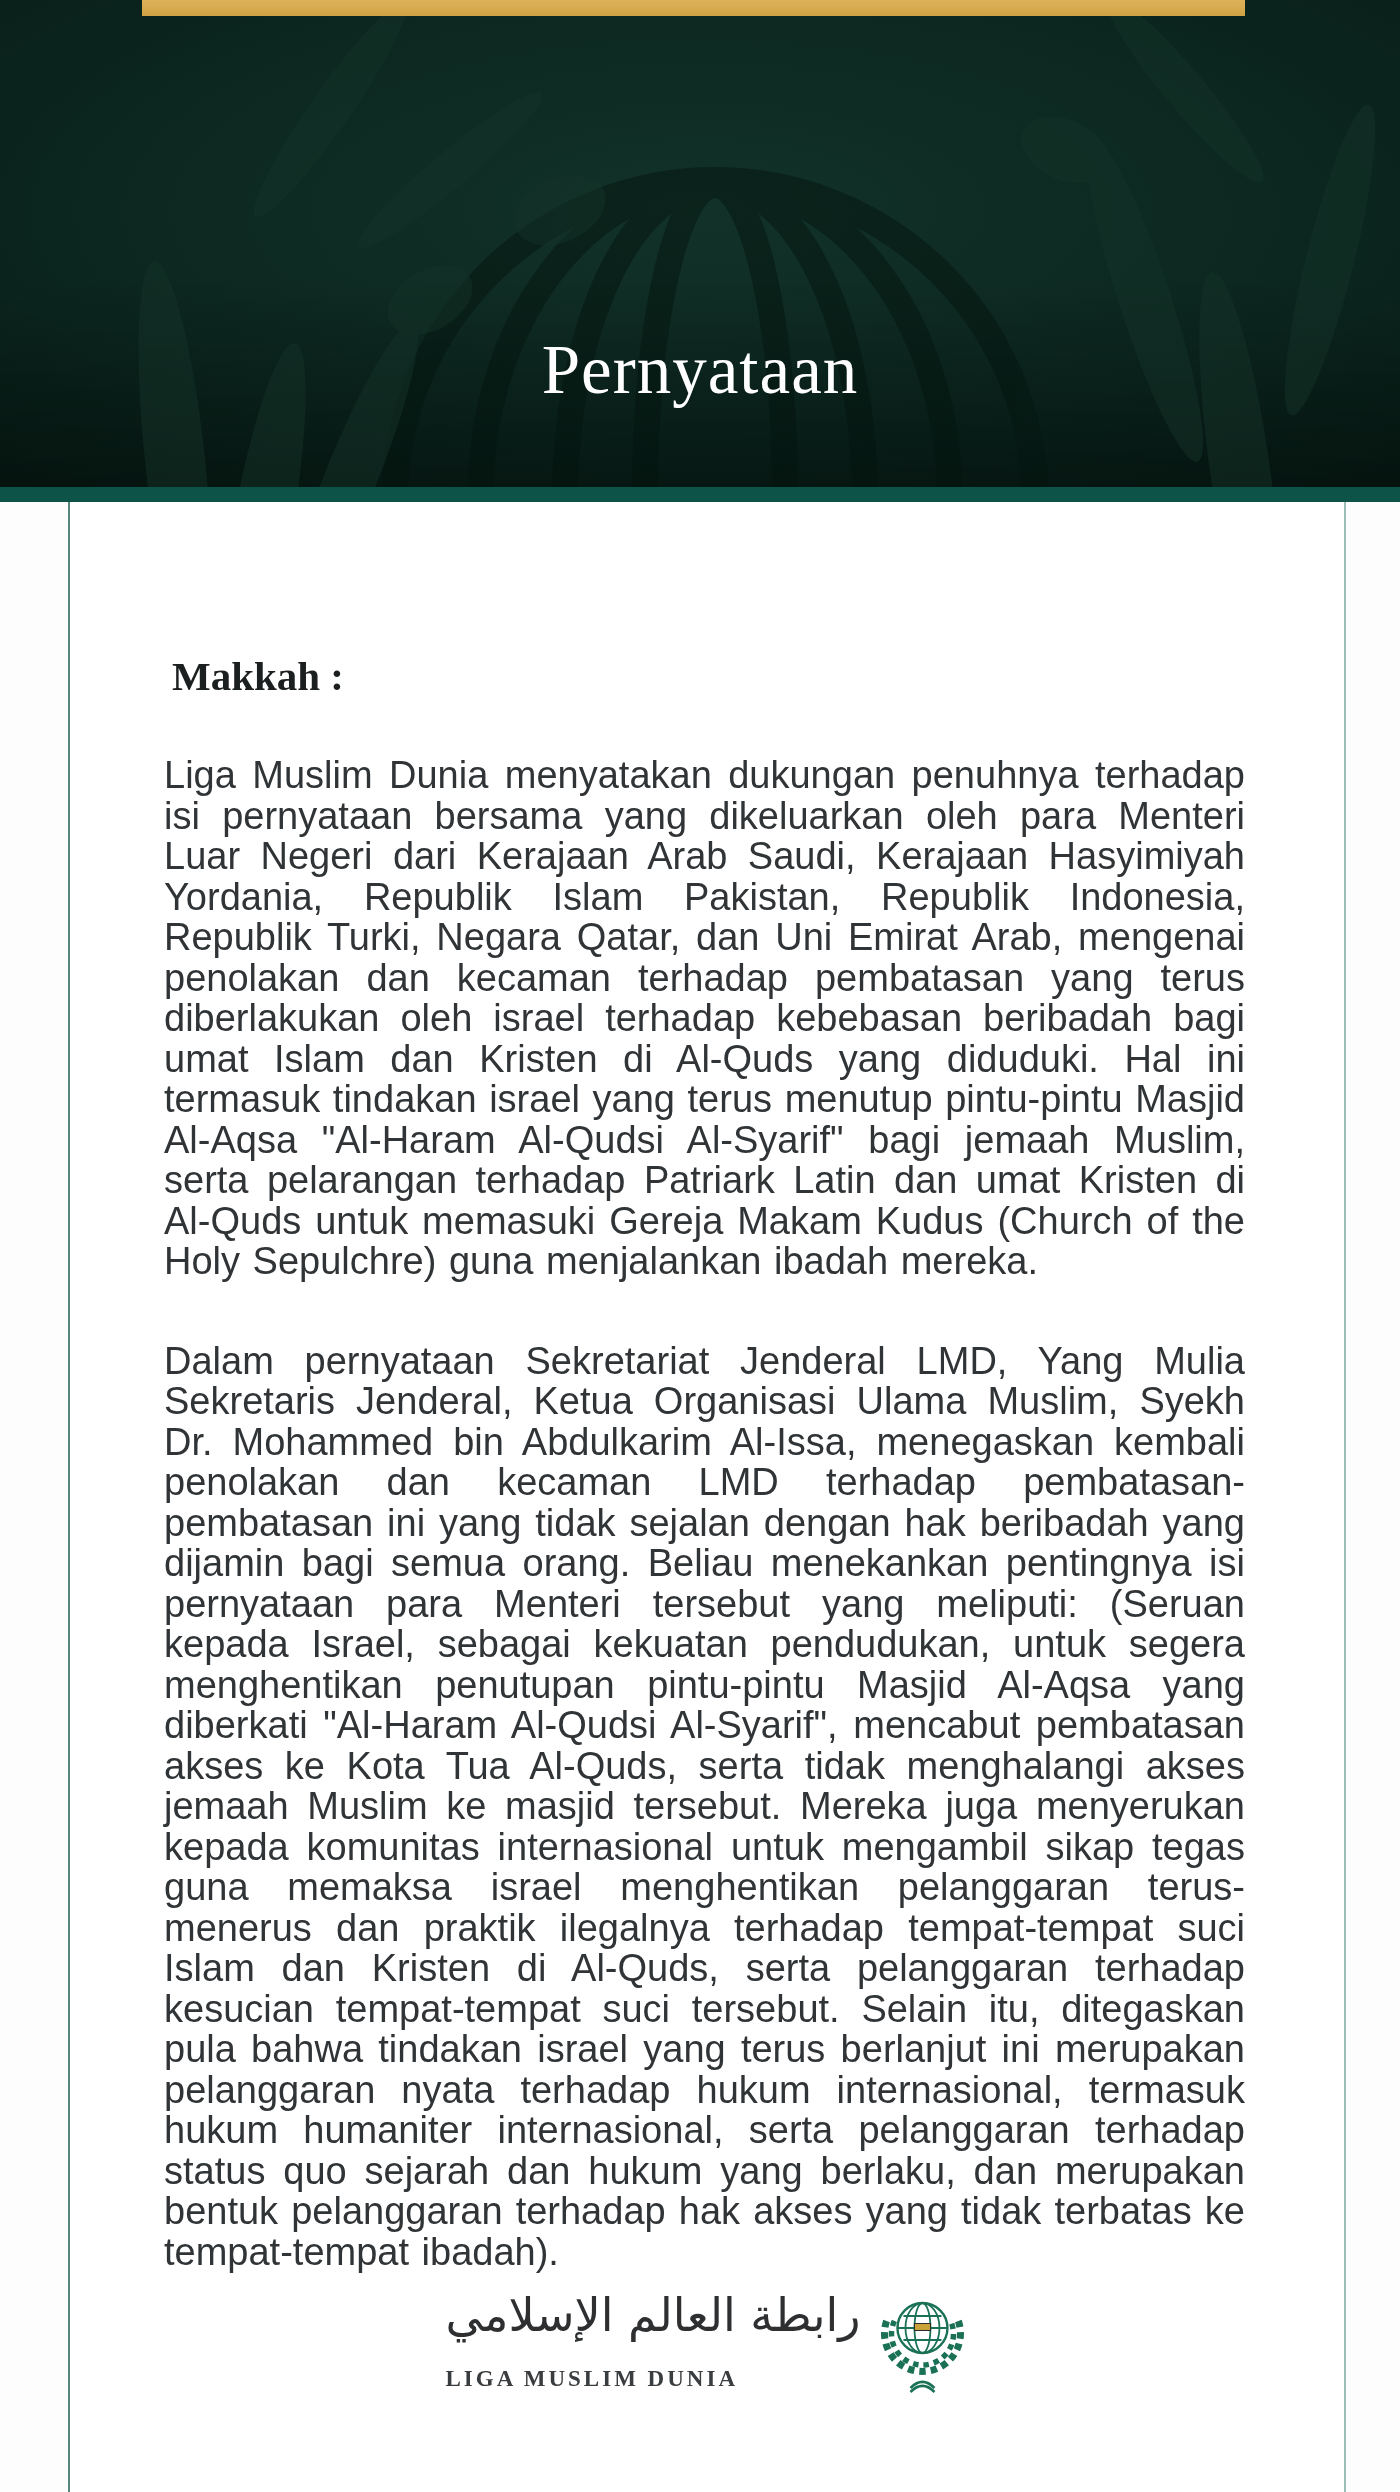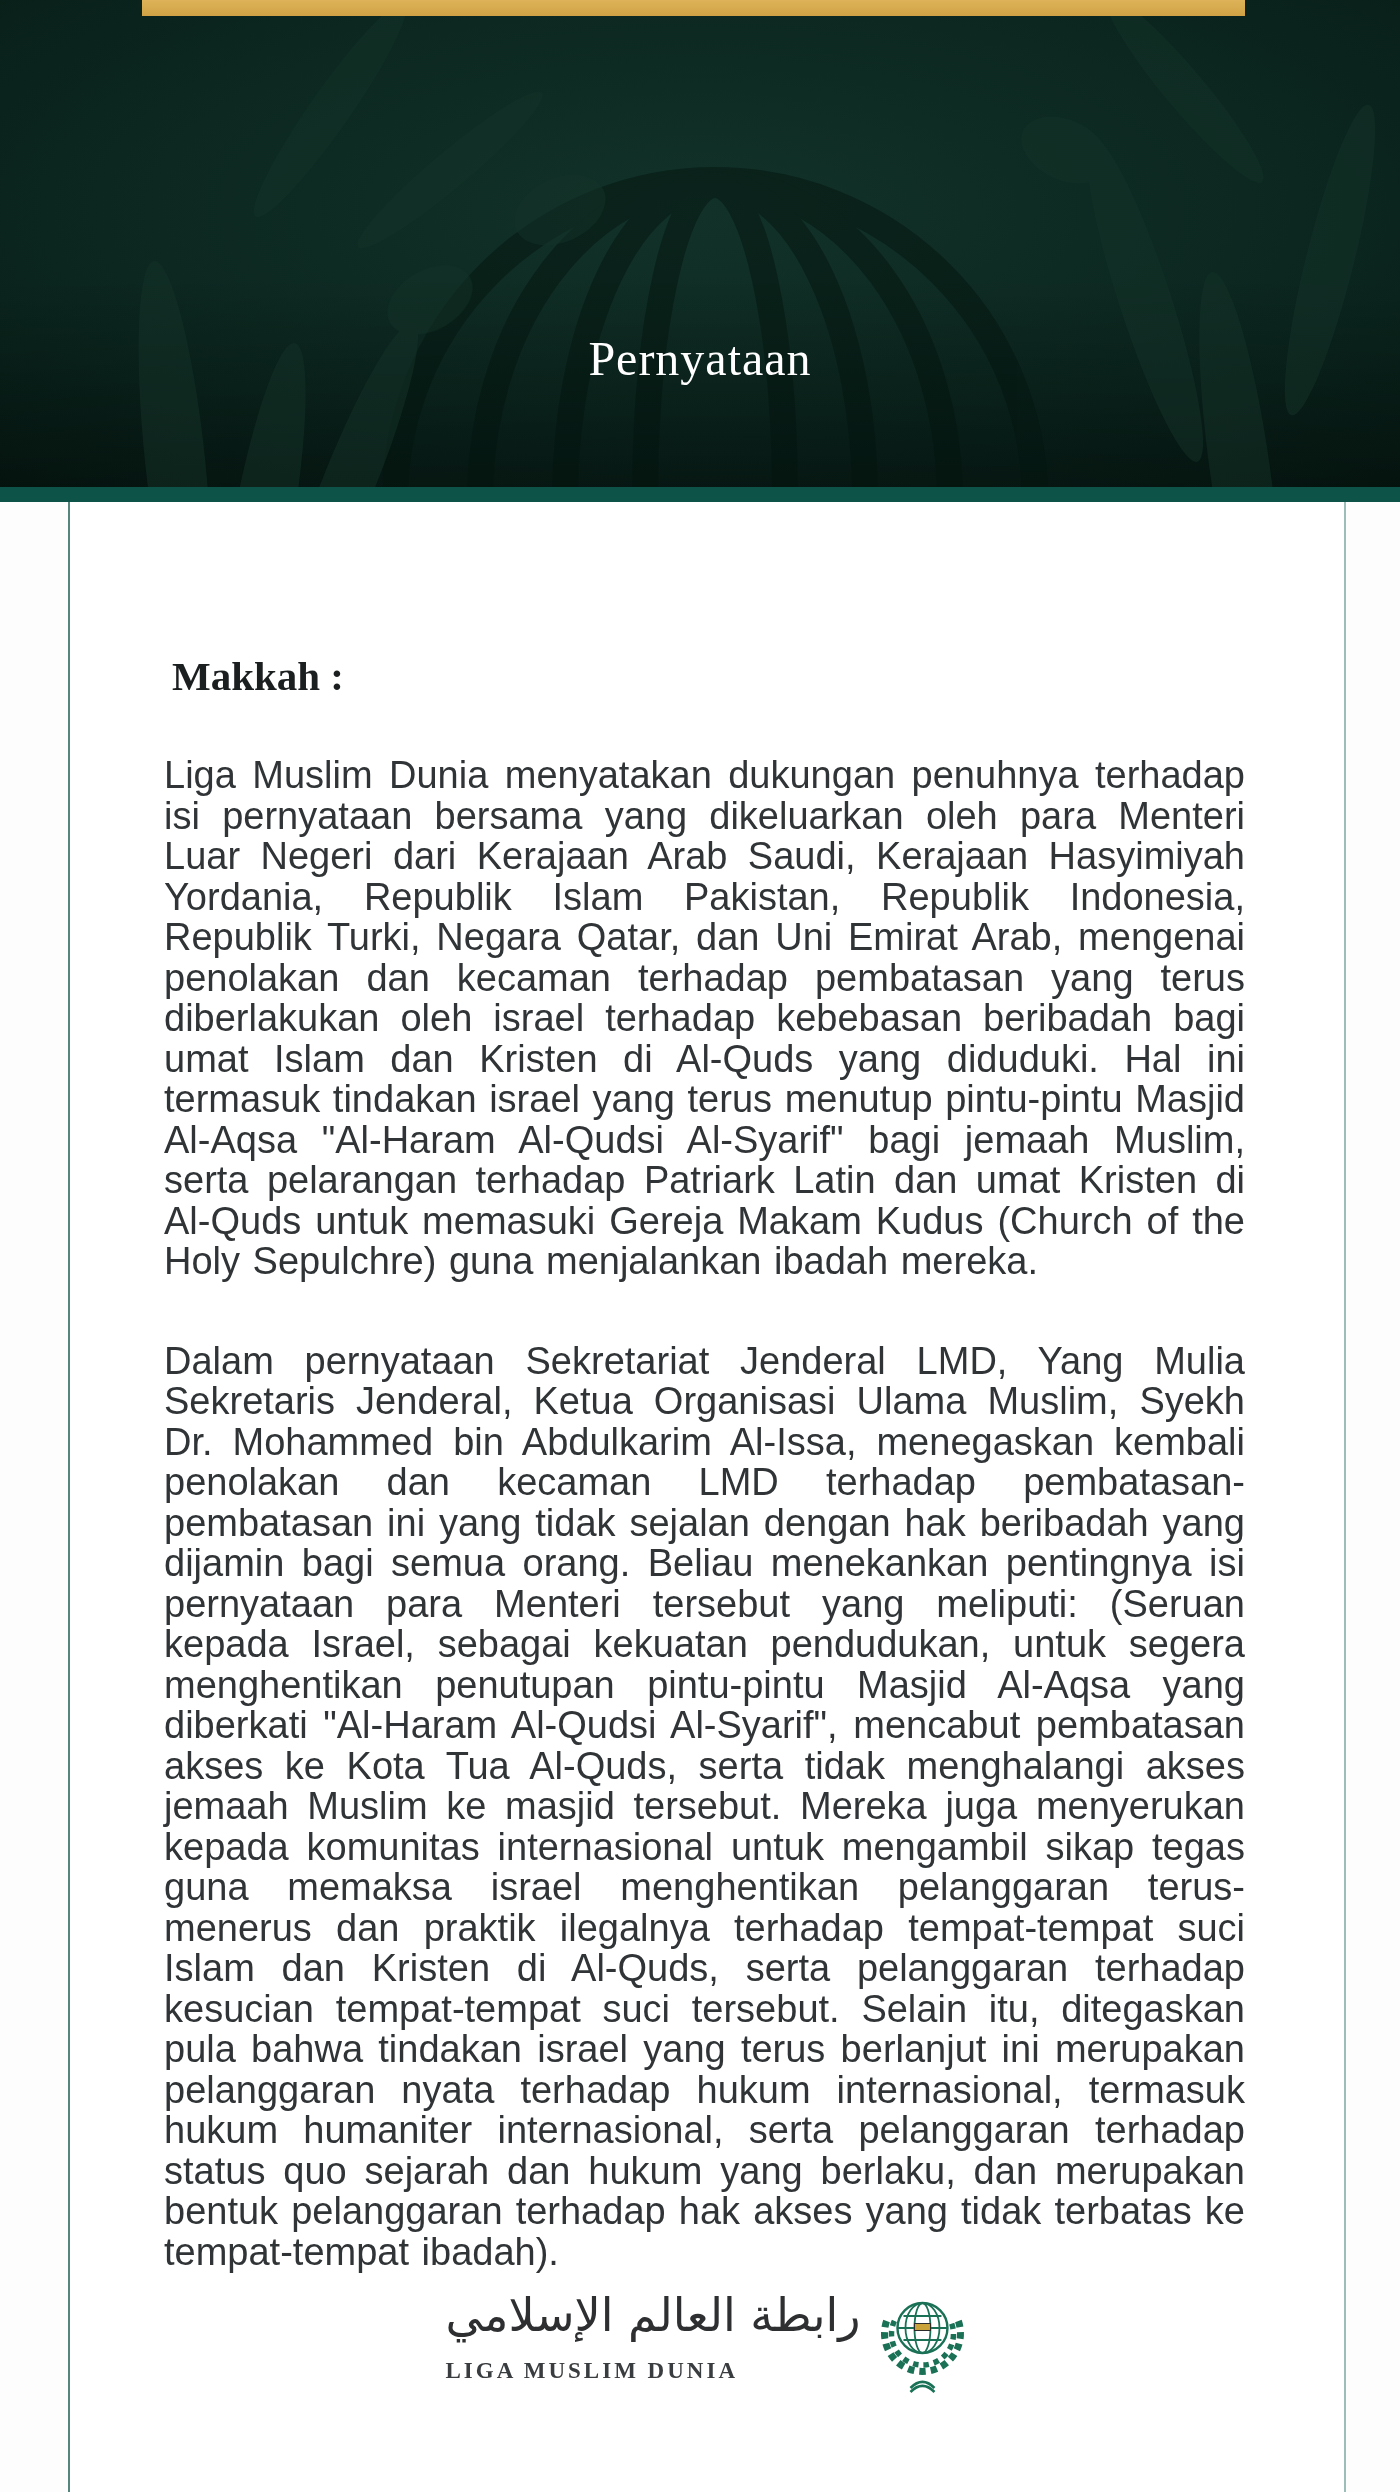--- a/index.html
+++ b/index.html
@@ -19,21 +19,21 @@
   }
   .deco{position:absolute;top:0;left:0;}
   .gold-bar{
     position:absolute;top:0;left:142px;width:1103px;height:16px;
     background:linear-gradient(to bottom,#ddb258,var(--accent-gold,#d0a245));
   }
   .page-title{
     position:absolute;top:334px;left:0;width:100%;
     margin:0;text-align:center;
     font-family:"Liberation Serif",serif;font-weight:400;
-    font-size:48px;line-height:1.05;letter-spacing:1px;
+    font-size:69px;line-height:1.05;letter-spacing:1px;
     color:var(--title-text,#ffffff);
   }
   .teal-strip{
     position:absolute;bottom:0;left:0;width:100%;height:15px;
     background:var(--divider-teal,#0d5348);
   }
   
   .card{
     position:absolute;top:502px;left:68px;width:1278px;height:1990px;
     box-sizing:border-box;
@@ -61,21 +61,21 @@
     display:flex;align-items:flex-start;gap:16px;
   }
   .logo-text{display:flex;flex-direction:column;align-items:flex-start;}
   .logo-arabic{
     direction:rtl;
     font-family:"DejaVu Sans",sans-serif;
     font-size:46px;line-height:70px;
     color:#2d2f31;white-space:nowrap;
   }
   .logo-latin{
-    margin-top:8px;
+    margin-top:16px;
     font-family:"Liberation Serif",serif;font-weight:700;
     font-size:23px;letter-spacing:3px;
     color:var(--logo-text,#3a3d3f);white-space:nowrap;
   }
   .emblem{display:block;margin-top:2px;}
 </style>
 </head>
 <body>
 
 <div class="header">

